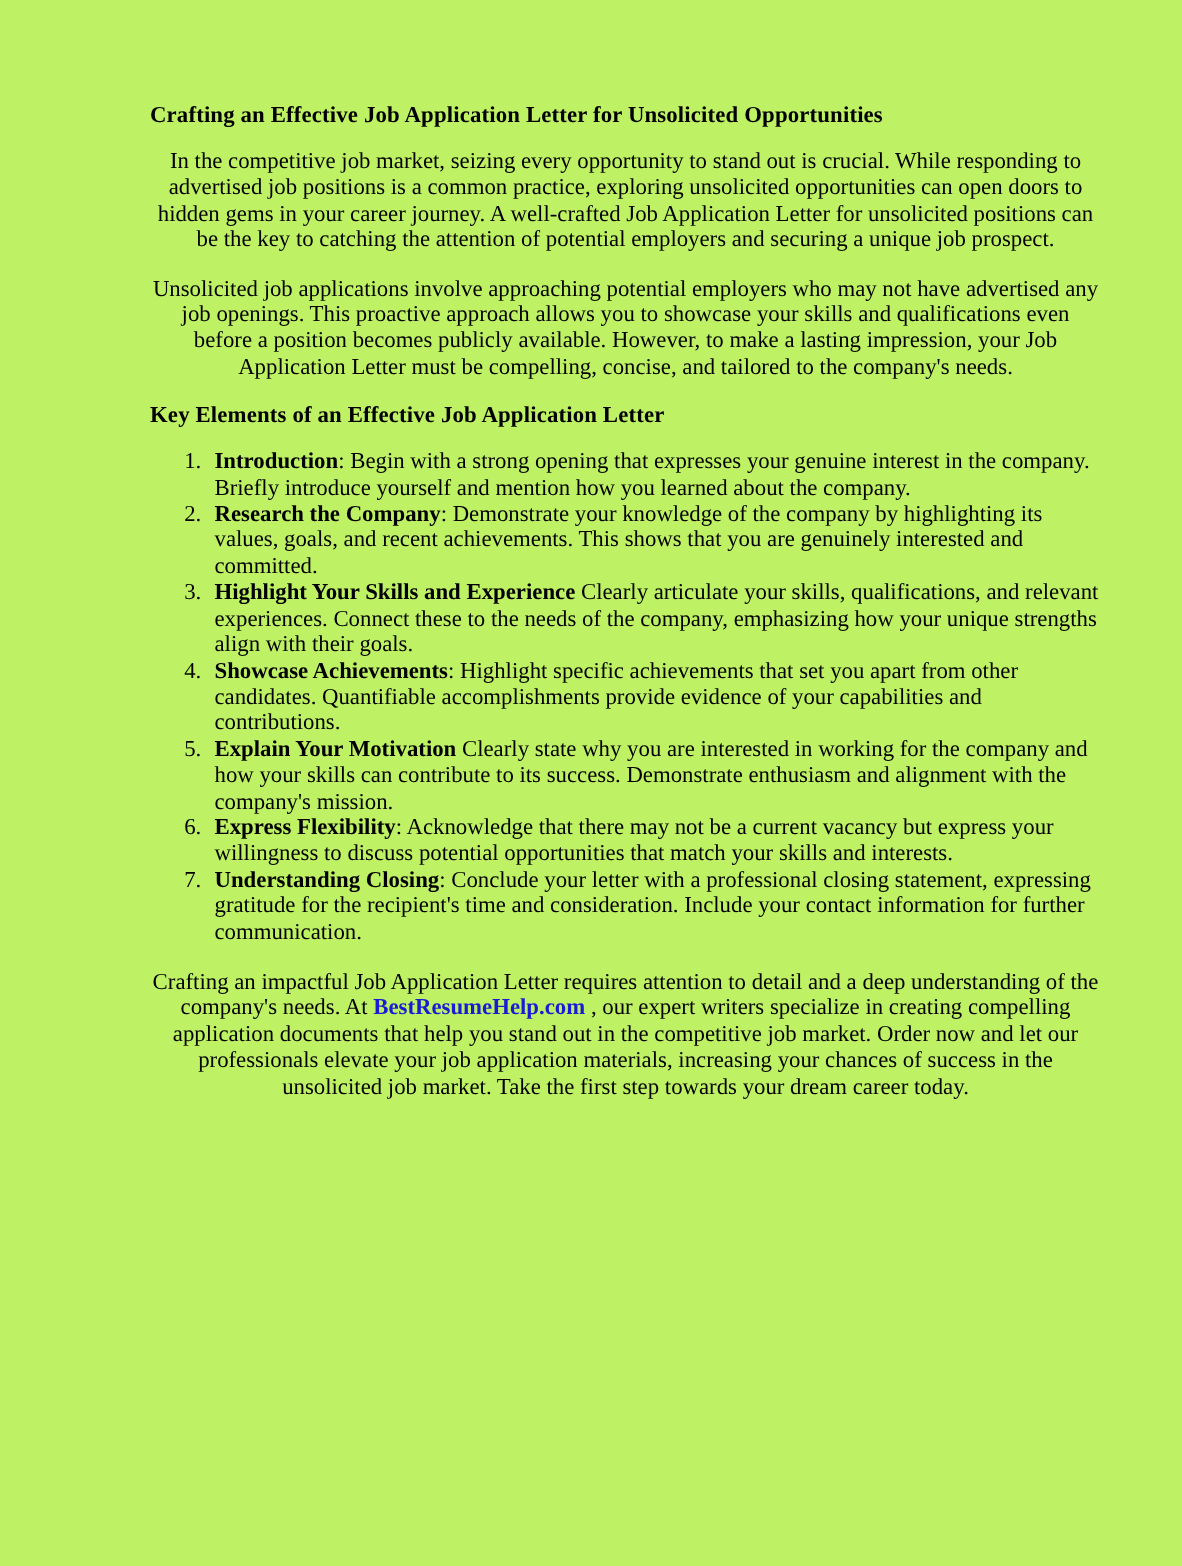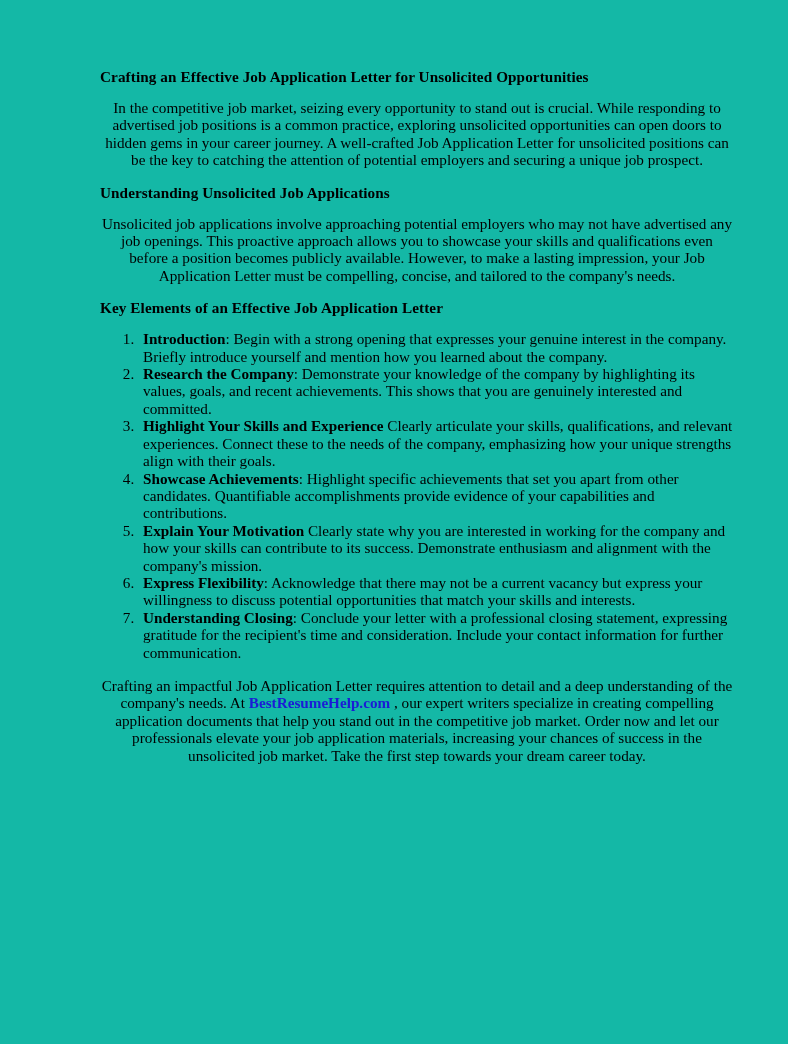--- a/index.html
+++ b/index.html
@@ -11,21 +11,21 @@
     width: 788px;
     height: 1044px;
     font-family: "Liberation Serif", "DejaVu Serif", serif;
     color: #000000;
     overflow: hidden;
   }
   .page {
     position: relative;
     width: 788px;
     height: 1044px;
-    background: #14b8a6;
+    background: #bef264;
   }
   .content {
     position: absolute;
     left: 100px;
     top: 68px;
     width: 634px;
   }
   h1.doc-heading,
   h2.doc-heading {
     font-size: 15.2px;
@@ -77,21 +77,20 @@
 </head>
 <body>
 
 <div class="page">
   <div class="content">
 
     <h1 class="doc-heading">Crafting an Effective Job Application Letter for Unsolicited Opportunities</h1>
 
     <p class="doc-para">In the competitive job market, seizing every opportunity to stand out is crucial. While responding to advertised job positions is a common practice, exploring unsolicited opportunities can open doors to hidden gems in your career journey. A well-crafted Job Application Letter for unsolicited positions can be the key to catching the attention of potential employers and securing a unique job prospect.</p>
 
-    <h2 class="doc-heading">Understanding Unsolicited Job Applications</h2>
 
     <p class="doc-para">Unsolicited job applications involve approaching potential employers who may not have advertised any job openings. This proactive approach allows you to showcase your skills and qualifications even before a position becomes publicly available. However, to make a lasting impression, your Job Application Letter must be compelling, concise, and tailored to the company's needs.</p>
 
     <h2 class="doc-heading">Key Elements of an Effective Job Application Letter</h2>
 
     <ol class="key-list">
       <li>
         <span class="item-label">Introduction</span><span>: </span><span>Begin with a strong opening that expresses your genuine interest in the company. Briefly introduce yourself and mention how you learned about the company.</span>
       </li>
       <li>

